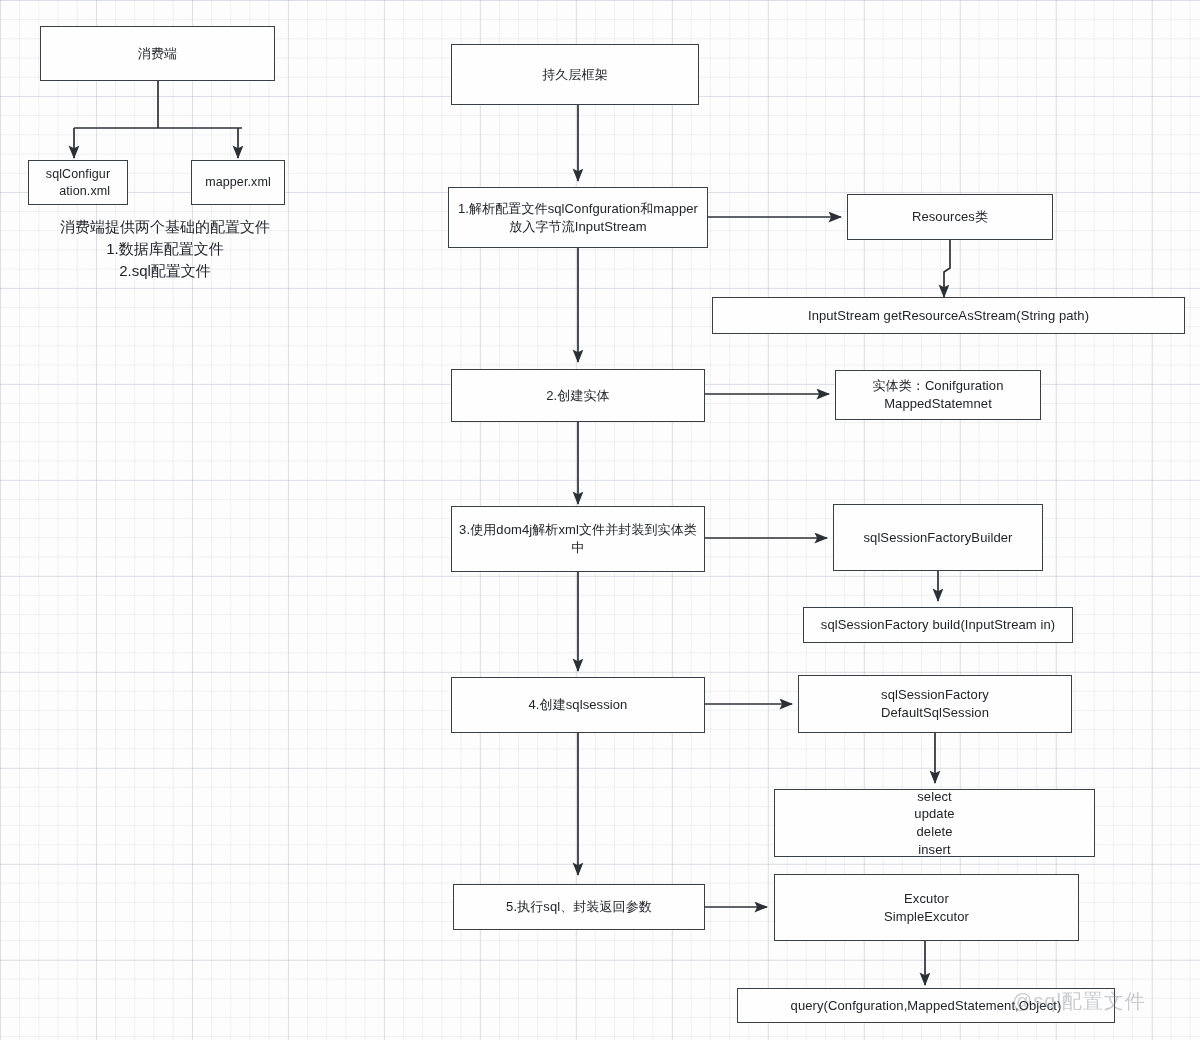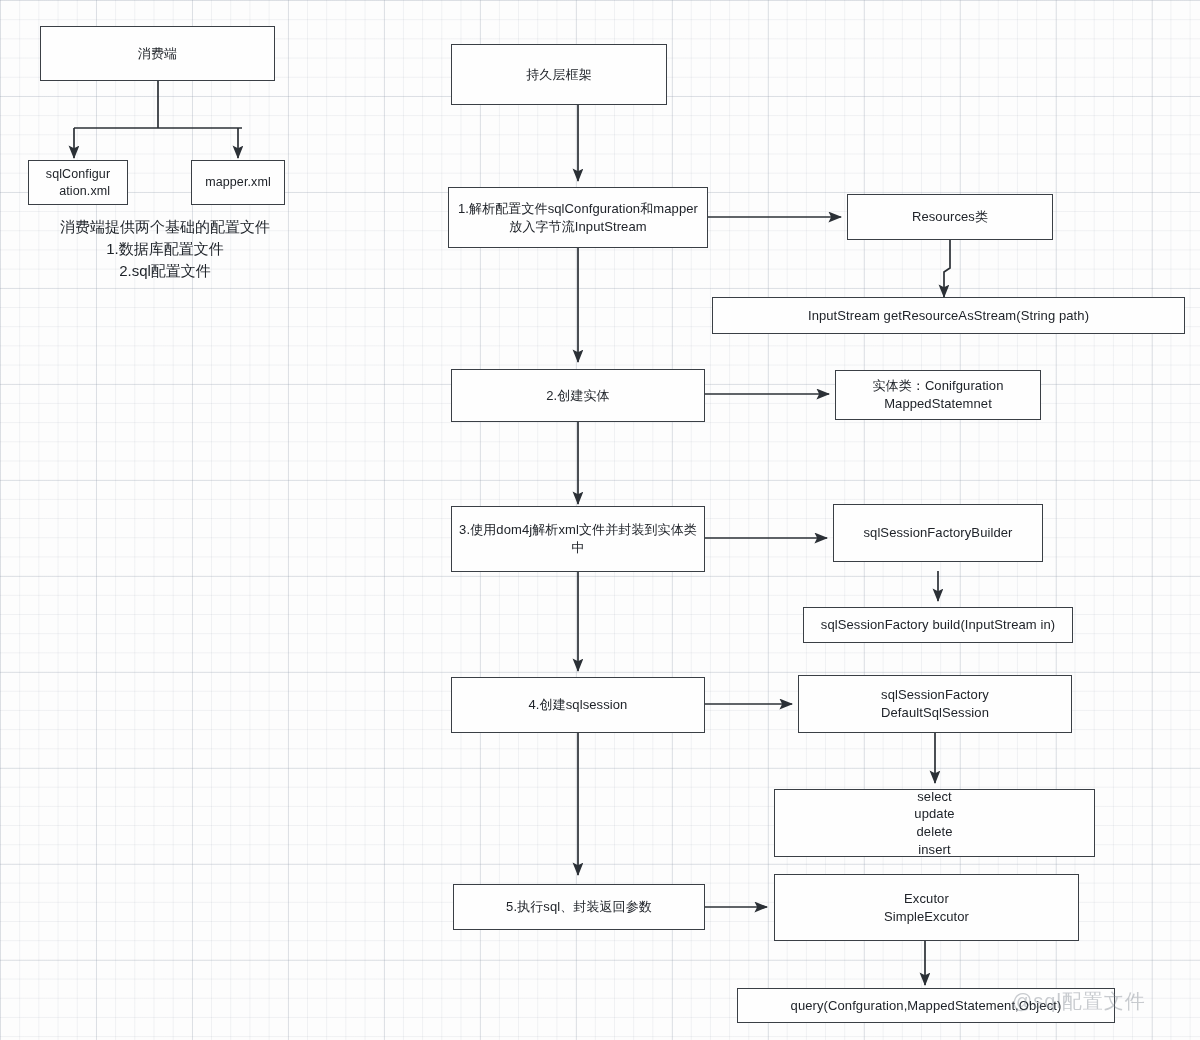--- a/index.html
+++ b/index.html
@@ -115,42 +115,42 @@
 
   <div class="node small" style="left:28px; top:160px; width:100px; height:45px;text-align:right;">sqlConfigur
 ation.xml</div>
 
   <div class="node small" style="left:191px; top:160px; width:94px; height:45px;">mapper.xml</div>
 
   <div class="caption" style="left:20px; top:216px; width:290px;">消费端提供两个基础的配置文件
 1.数据库配置文件
 2.sql配置文件</div>
 
-  <div class="node" style="left:451px; top:44px; width:216px; height:61px;">持久层框架</div>
+  <div class="node" style="left:451px; top:44px; width:248px; height:61px;">持久层框架</div>
 
   <div class="node" style="left:448px; top:187px; width:260px; height:61px;">1.解析配置文件sqlConfguration和mapper
 放入字节流InputStream</div>
 
   <div class="node" style="left:451px; top:369px; width:254px; height:53px;">2.创建实体</div>
 
   <div class="node" style="left:451px; top:506px; width:254px; height:66px;">3.使用dom4j解析xml文件并封装到实体类
 中</div>
 
   <div class="node" style="left:451px; top:677px; width:254px; height:56px;">4.创建sqlsession</div>
 
   <div class="node" style="left:453px; top:884px; width:252px; height:46px;">5.执行sql、封装返回参数</div>
 
   <div class="node" style="left:847px; top:194px; width:206px; height:46px;">Resources类</div>
 
   <div class="node" style="left:712px; top:297px; width:473px; height:37px;">InputStream getResourceAsStream(String path)</div>
 
   <div class="node" style="left:835px; top:370px; width:206px; height:50px;">实体类：Conifguration
 MappedStatemnet</div>
 
-  <div class="node" style="left:833px; top:504px; width:210px; height:58px;">sqlSessionFactoryBuilder</div>
+  <div class="node" style="left:833px; top:504px; width:210px; height:67px;">sqlSessionFactoryBuilder</div>
 
   <div class="node" style="left:803px; top:607px; width:270px; height:36px;">sqlSessionFactory build(InputStream in)</div>
 
   <div class="node" style="left:798px; top:675px; width:274px; height:58px;">sqlSessionFactory
 DefaultSqlSession</div>
 
   <div class="node" style="left:774px; top:789px; width:321px; height:68px;">select
 update
 delete
 insert</div>

